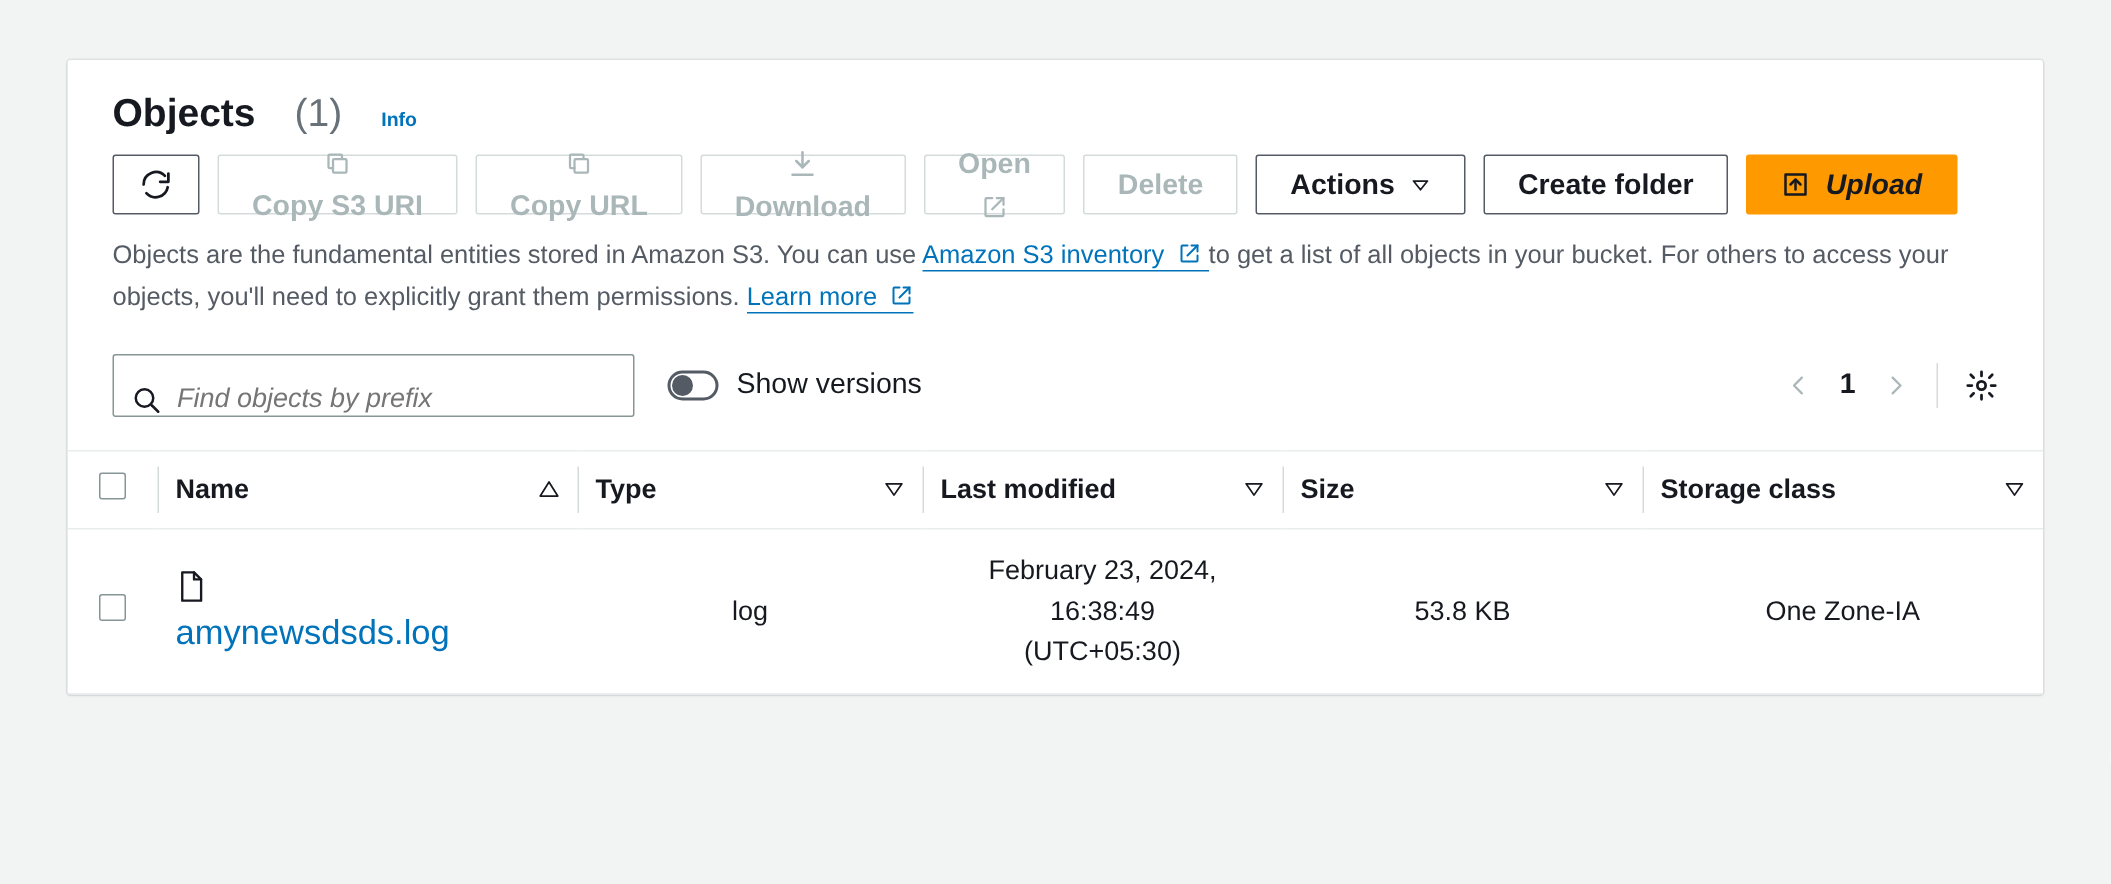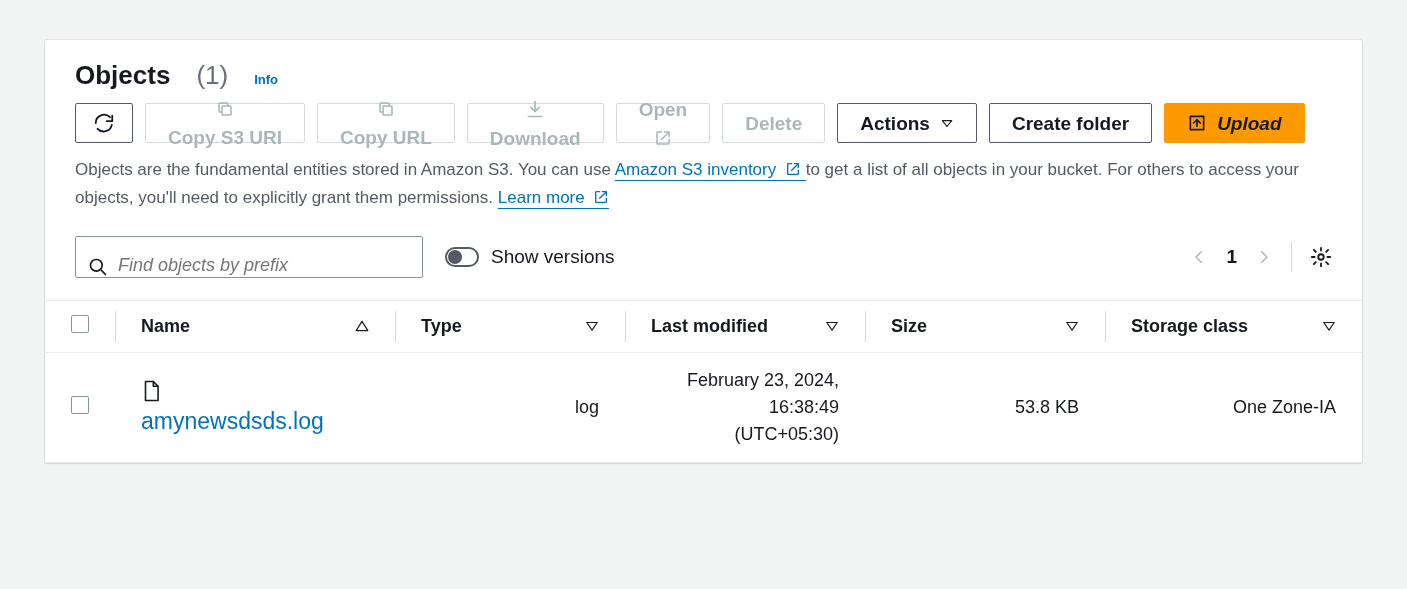--- a/index.html
+++ b/index.html
@@ -89,21 +89,21 @@
   .toggle-label { font-size: 19px; color:#16191f; }
   .spacer { flex: 1; }
   .pager { display:flex; align-items:center; gap: 18px; }
   .pager .nav { color:#aab7b8; cursor:default; display:flex; }
   .pager .page-num { font-size: 19px; font-weight:700; }
   .divider { width:1px; height:30px; background:#d5dbdb; }
   .gear { cursor:pointer; display:flex; }
 
   .table { width:100%; border-collapse: collapse; }
   .table th, .table td {
-    text-align:right; padding: 14px 26px;
+    text-align:center; padding: 14px 12px;
     font-size: 18px; color:#16191f;
     vertical-align: middle;
   }
   .table thead th {
     border-top: 1px solid #eaeded;
     border-bottom: 1px solid #eaeded;
     font-weight:700;
     position: relative;
     white-space: nowrap;
   }

